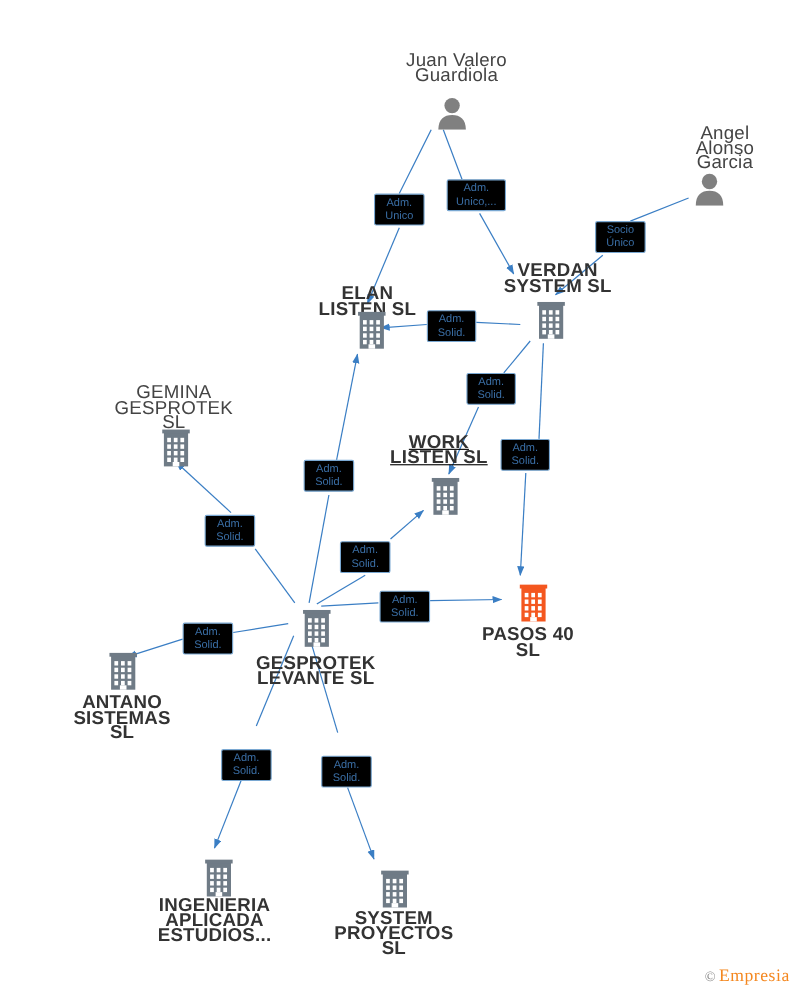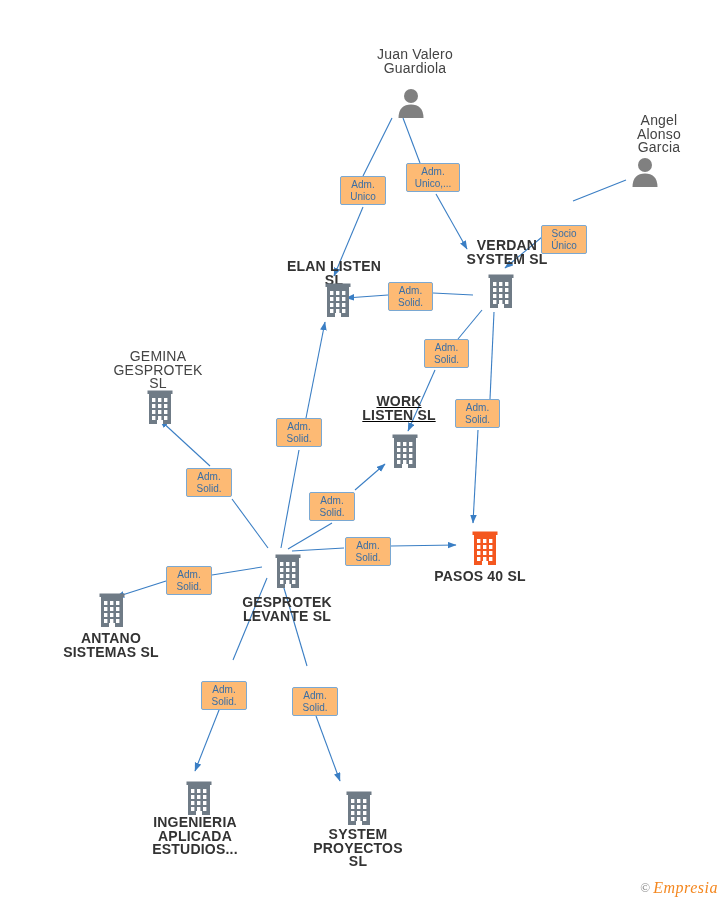--- a/index.html
+++ b/index.html
@@ -23,38 +23,38 @@
     top: 0;
     width: 728px;
     height: 905px;
     pointer-events: none;
   }
   .node {
     position: absolute;
     text-align: center;
   }
   .node-label {
-    font-size: 14px;
+    font-size: 17px;
     color: #444444;
     line-height: 13.5px;
     white-space: pre-line;
     letter-spacing: 0.2px;
   }
   .node-label.bold {
     font-weight: bold;
     color: #333333;
   }
   .glyph {
     display: block;
     margin: 0 auto;
   }
   .edge-label {
     position: absolute;
     border: 1px solid #7aa8d2;
-    background: #fdba74;
+    background: #000000;
     color: #3a6ea5;
     font-size: 10px;
     line-height: 11.5px;
     padding: 2px 4px;
     border-radius: 2px;
     text-align: center;
     white-space: pre-line;
     box-sizing: border-box;
   }
   .watermark {
@@ -66,21 +66,20 @@
     gap: 3px;
     font-size: 16px;
     color: #f4871f;
     font-family: "Liberation Serif", serif;
   }
   .watermark .c-mark {
     color: #888888;
     font-size: 13px;
   }
   .watermark .wm-text {
-    font-style: italic;
     letter-spacing: 0.5px;
   }
 </style>
 </head>
 <body>
 
 <div id="canvas">
 
   <svg class="edges" viewBox="0 0 728 905">
     <defs>
@@ -346,21 +345,21 @@
           <rect x="17" y="26" width="3.4" height="4" fill="#ffffff"></rect>
           <rect x="10" y="30" width="6" height="4" fill="#ffffff"></rect>
         </svg>
       </div>
     </div>
   <div id="labels-layer">
       <div class="edge-label" style="left: 340px; top: 176px; width: 46px;">Adm.
 Unico</div>
       <div class="edge-label" style="left: 406px; top: 163px; width: 54px;">Adm.
 Unico,...</div>
-      <div class="edge-label" style="left: 541px; top: 201px; width: 46px; margin-top: 24px;">Socio
+      <div class="edge-label" style="left: 541px; top: 201px; width: 46px;">Socio
 Único</div>
       <div class="edge-label" style="left: 388px; top: 282px; width: 45px;">Adm.
 Solid.</div>
       <div class="edge-label" style="left: 424px; top: 339px; width: 45px;">Adm.
 Solid.</div>
       <div class="edge-label" style="left: 455px; top: 399px; width: 45px;">Adm.
 Solid.</div>
       <div class="edge-label" style="left: 276px; top: 418px; width: 46px;">Adm.
 Solid.</div>
       <div class="edge-label" style="left: 309px; top: 492px; width: 46px;">Adm.

